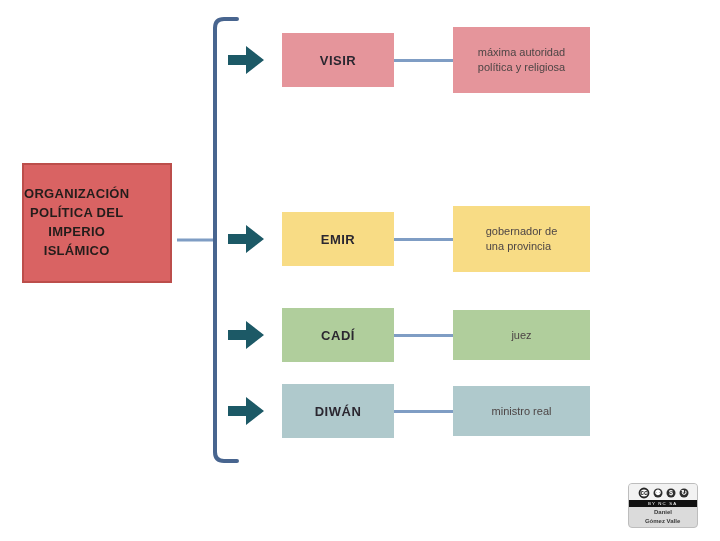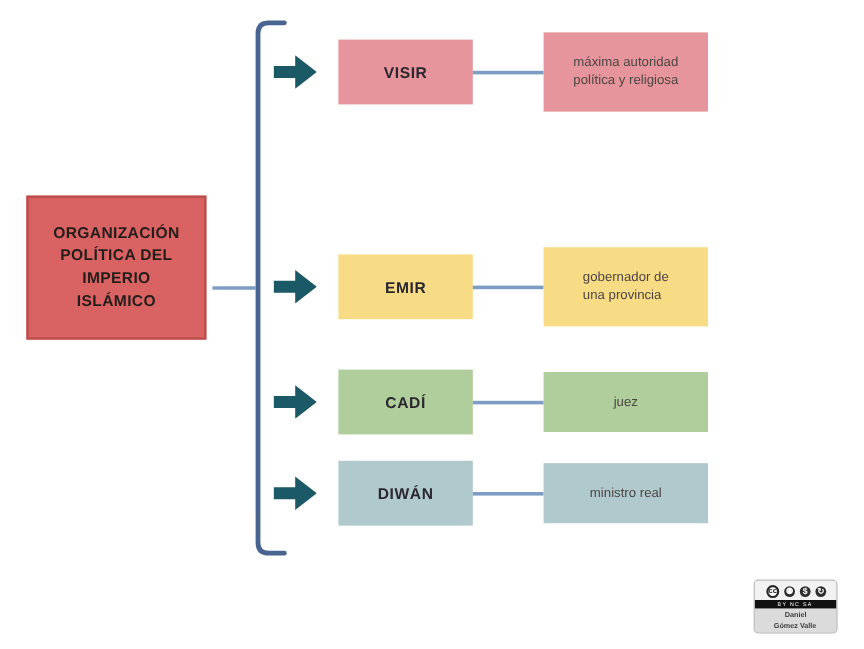--- a/index.html
+++ b/index.html
@@ -22,21 +22,21 @@
     position: absolute;
     left: 22px;
     top: 163px;
     width: 150px;
     height: 120px;
     background: var(--main-fill, #D96363);
     border: 2px solid var(--main-border, #BC4E4B);
     box-sizing: border-box;
     display: flex;
     align-items: center;
-    justify-content: center;
+    justify-content: flex-start;
     text-align: center;
   }
   .main-box span {
     white-space: pre-line;
     font-weight: bold;
     font-size: 13px;
     line-height: 1.45;
     color: #241D1B;
     letter-spacing: 0.3px;
   }

